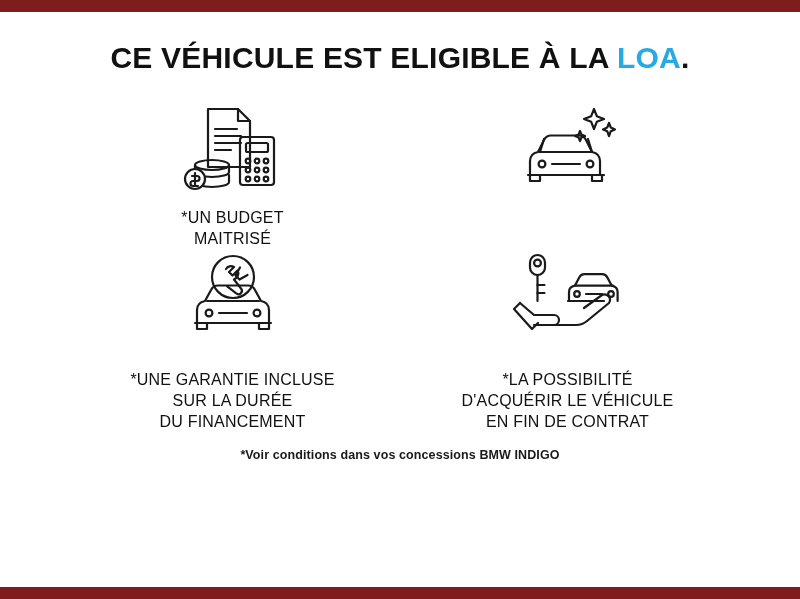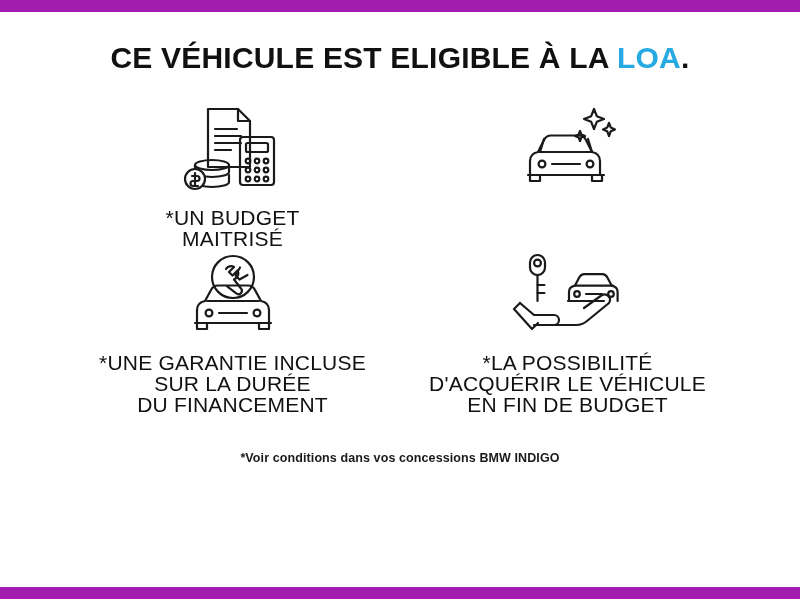--- a/index.html
+++ b/index.html
@@ -10,21 +10,21 @@
   body {
     width: 800px;
     height: 599px;
     overflow: hidden;
     font-family: "Liberation Sans", sans-serif;
   }
   .page {
     position: relative;
     width: 800px;
     height: 599px;
-    background: #a21caf;
+    background: #7f1d1d;
     box-sizing: border-box;
   }
   .canvas {
     position: absolute;
     left: 0;
     top: 12px;
     width: 800px;
     height: 575px;
     background: #ffffff;
     box-sizing: border-box;
@@ -67,35 +67,35 @@
   .icon-wrap {
     height: 96px;
     display: flex;
     align-items: flex-end;
     justify-content: center;
   }
   .cell-label {
     margin-top: 12px;
     text-align: center;
     color: #111111;
-    font-size: 21px;
+    font-size: 16px;
     line-height: 21px;
     font-weight: normal;
     letter-spacing: 0.2px;
     white-space: pre-line;
     font-family: "Liberation Sans", sans-serif;
   }
   .row2 .icon-wrap {
     height: 92px;
   }
   .row2 .cell-label {
-    margin-top: 9px;
+    margin-top: 26px;
   }
   .footnote {
-    margin-top: 36px;
+    margin-top: 16px;
     text-align: center;
     color: #1a1a1a;
     font-size: 12.5px;
     font-weight: bold;
     letter-spacing: 0.1px;
     font-family: "Liberation Sans", sans-serif;
   }
   svg { display: block; }
 </style>
 </head>
@@ -191,20 +191,20 @@
             <circle cx="69" cy="43" r="2.8"></circle>
             <circle cx="103" cy="43" r="2.8"></circle>
             <path d="M78 43 h16"></path>
             <path d="M12 52 l14 12 h20 a5 5 0 0 1 0 10 h-14"></path>
             <path d="M26 74 h42 c4 0 8-1.4 11-4 l22-18 a5.5 5.5 0 0 0-7-8 l-18 13"></path>
             <path d="M12 52 l-6 6 l18 20 l6-6"></path>
           </svg>
         </div>
         <div class="cell-label">*LA POSSIBILITÉ
 D'ACQUÉRIR LE VÉHICULE
-EN FIN DE BUDGET</div>
+EN FIN DE CONTRAT</div>
       </div>
 
     </div>
 
     <div class="footnote">*Voir conditions dans vos concessions BMW INDIGO</div>
   </div>
 </div>
 
 </body></html>

